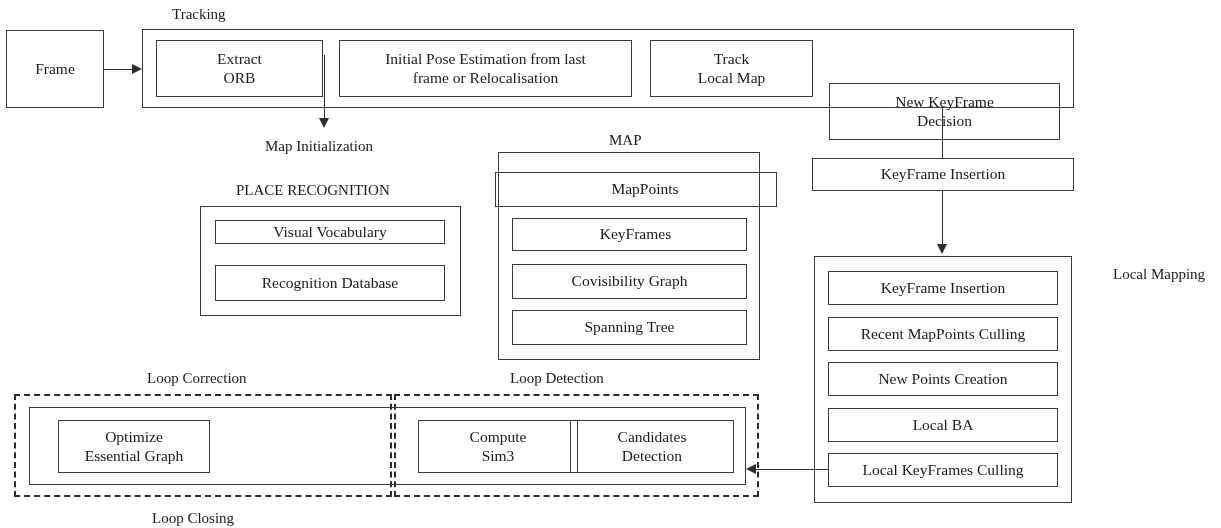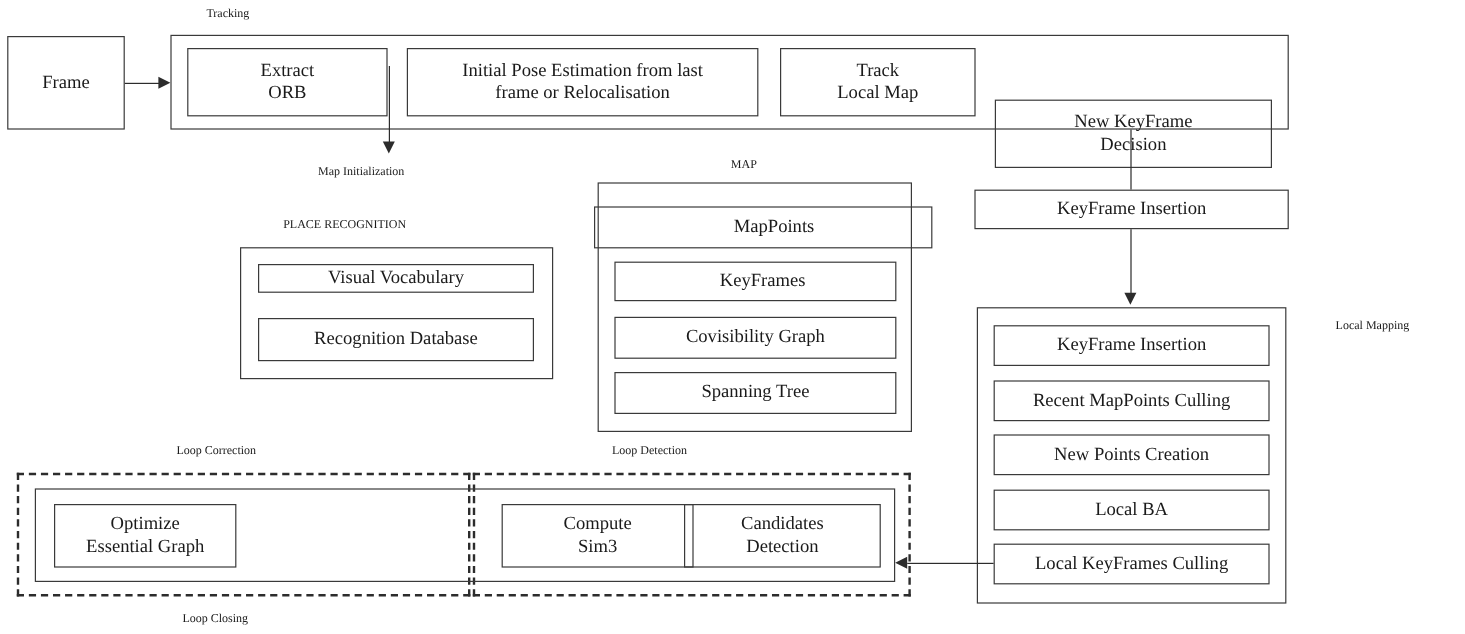--- a/index.html
+++ b/index.html
@@ -37,21 +37,21 @@
     background: transparent;
   }
   .dashed {
     position: absolute;
     box-sizing: border-box;
     border: 2px dashed #2c2c2c;
     background: transparent;
   }
   .caption {
     position: absolute;
-    font-size: 10px;
+    font-size: 15px;
     line-height: 1;
     white-space: nowrap;
     color: #1a1a1a;
   }
   
   .hline {
     position: absolute;
     height: 0;
     border-top: 1.6px solid #2c2c2c;
   }
@@ -191,21 +191,21 @@
   <div class="arrow-left" style="left:746px; top:463.5px;"></div>
 
   <div class="caption" style="left:147px; top:371px;">Loop Correction</div>
   <div class="caption" style="left:510px; top:371px;">Loop Detection</div>
 
   <div class="dashed" style="left:14px; top:394px; width:378px; height:103px;"></div>
   <div class="dashed" style="left:394px; top:394px; width:365px; height:103px;"></div>
 
   <div class="container" style="left:29px; top:407px; width:717px; height:78px;"></div>
 
-  <div class="box" style="left:45px; top:420px; width:152px; height:53px;">
+  <div class="box" style="left:58px; top:420px; width:152px; height:53px;">
     <span>Optimize
 Essential Graph</span>
   </div>
 
 
   <div class="box" style="left:418px; top:420px; width:160px; height:53px;">
     <span>Compute
 Sim3</span>
   </div>
 

